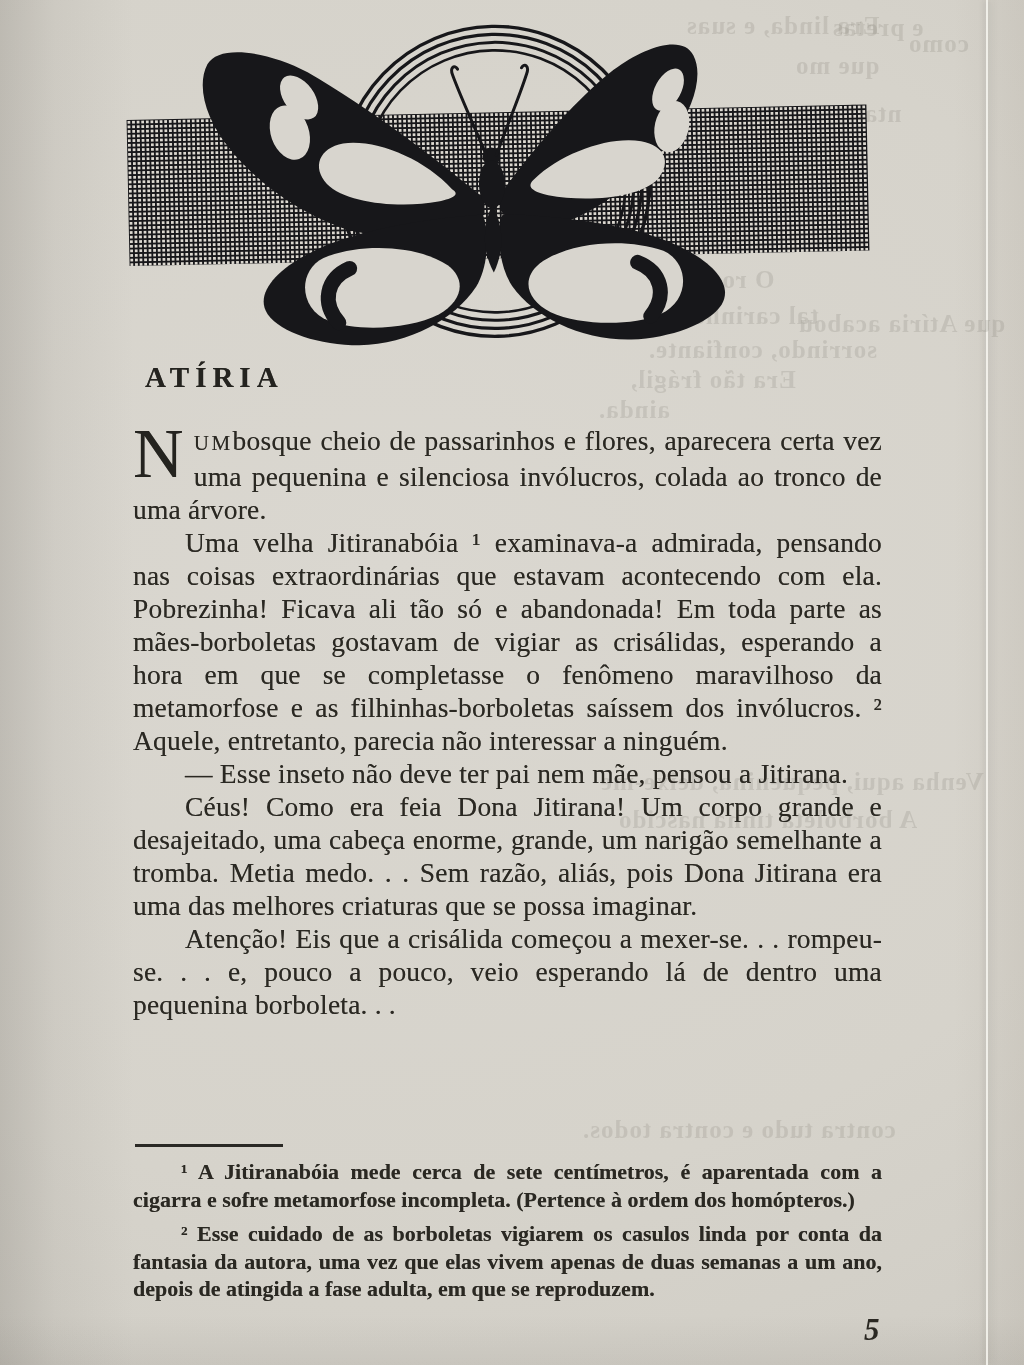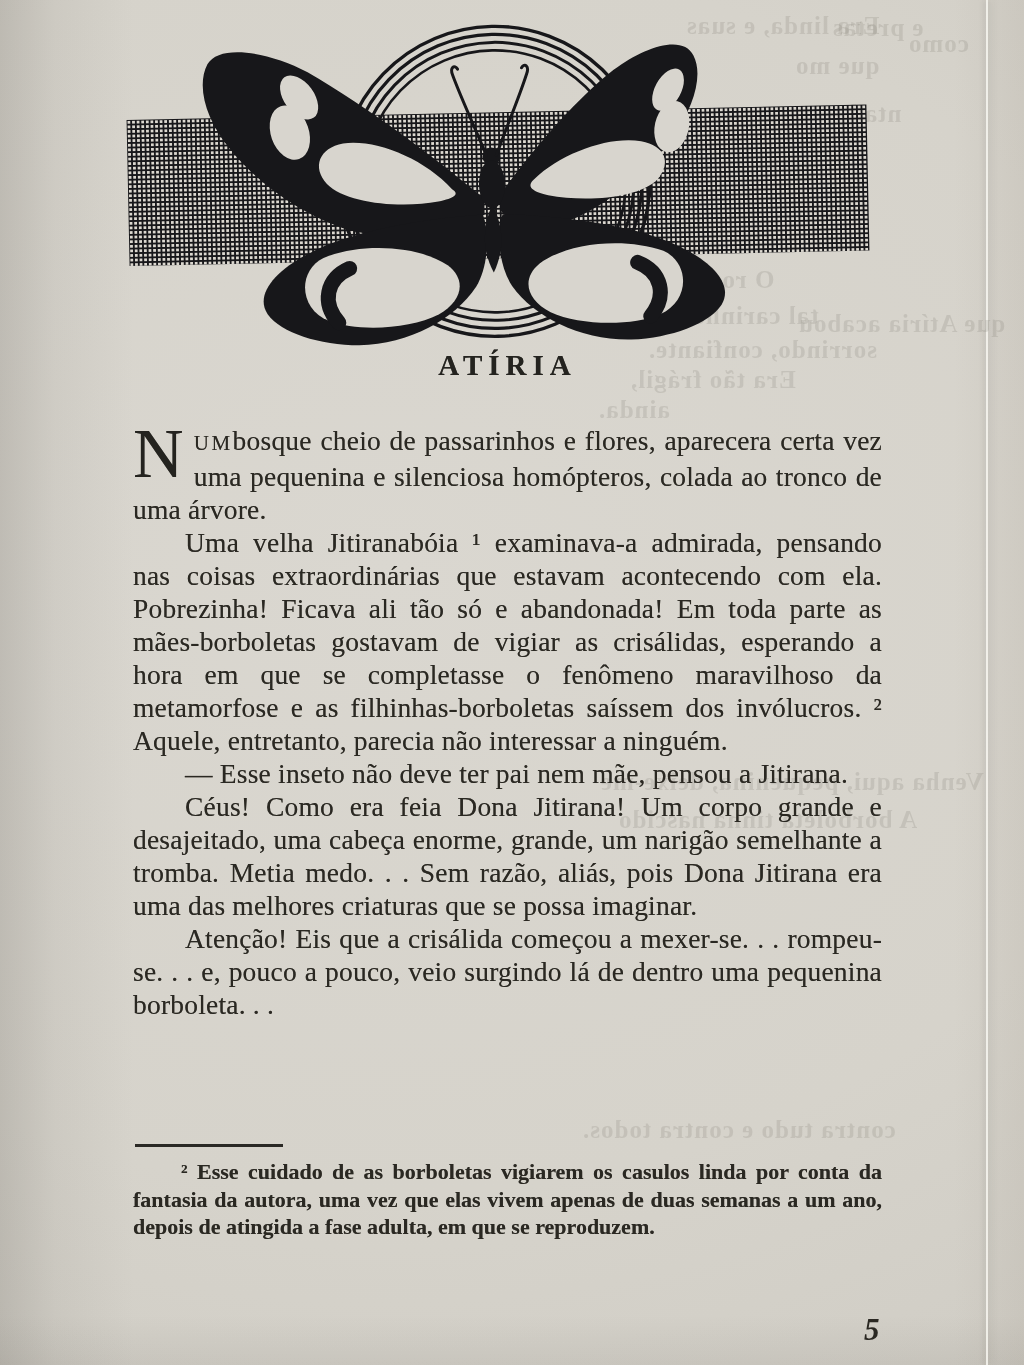--- a/index.html
+++ b/index.html
@@ -38,22 +38,22 @@
   }
   .band{
     position:absolute;left:128px;top:112px;width:740px;height:146px;
     background-color:#17171a;
     background-image:radial-gradient(circle, #dcd8d0 1.4px, transparent 1.7px);
     background-size:4.6px 4.6px;
   }
   .butterfly-svg{position:absolute;left:118px;top:8px;}
   
   .title{
-    position:absolute;left:133px;top:349px;width:749px;margin:0;
-    text-align:center;font-size:29px;font-weight:bold;letter-spacing:6px;
+    position:absolute;left:133px;top:349px;width:749px;margin:12px;
+    text-align:left;font-size:29px;font-weight:bold;letter-spacing:6px;
     color:#24231f;z-index:3;
     text-shadow:0 0 0.5px rgba(36,35,31,0.65);
   }
   
   .text-block{
     position:absolute;left:133px;top:424px;width:749px;z-index:3;
     font-size:27.5px;line-height:33px;letter-spacing:0.2px;
     text-shadow:0 0 0.5px rgba(42,40,34,0.55);
   }
   .par{margin:0;text-align:justify;}
@@ -171,28 +171,29 @@
       <g fill="none" stroke="#17171a" stroke-width="15" stroke-linecap="round">
         <path d="M 218 311 C 201 291, 206 267, 230 257"></path>
         <path d="M 530 311 C 547 291, 542 267, 518 257"></path>
       </g>
     </svg>
   </div>
 
   <h1 class="title">ATÍRIA</h1>
 
   <div class="text-block">
-    <p class="par"><span class="dropcap">N</span><span class="smallcaps">UM</span><span>bosque cheio de passarinhos e flores, aparecera certa vez uma pequenina e silenciosa homópteros, colada ao tronco de uma árvore.</span></p>
+    <p class="par"><span class="dropcap">N</span><span class="smallcaps">UM</span><span>bosque cheio de passarinhos e flores, aparecera certa vez uma pequenina e silenciosa invólucros, colada ao tronco de uma árvore.</span></p>
     <p class="par indent">Uma velha Jitiranabóia ¹ examinava-a admirada, pensando nas coisas extraordinárias que estavam acontecendo com ela. Pobrezinha! Ficava ali tão só e abandonada! Em toda parte as mães-borboletas gostavam de vigiar as crisálidas, esperando a hora em que se completasse o fenômeno maravilhoso da metamorfose e as filhinhas-borboletas saíssem dos invólucros. ² Aquele, entretanto, parecia não interessar a ninguém.</p>
     <p class="par indent">— Esse inseto não deve ter pai nem mãe, pensou a Jitirana.</p>
     <p class="par indent">Céus! Como era feia Dona Jitirana! Um corpo grande e desajeitado, uma cabeça enorme, grande, um narigão semelhante a tromba. Metia medo. . . Sem razão, aliás, pois Dona Jitirana era uma das melhores criaturas que se possa imaginar.</p>
-    <p class="par indent">Atenção! Eis que a crisálida começou a mexer-se. . . rompeu-se. . . e, pouco a pouco, veio surgindo lá de dentro uma pequenina borboleta. . .</p>
+    <p class="par indent">Atenção! Eis que a crisálida começou a mexer-se. . . rompeu-se. . . e, pouco a pouco, veio esperando lá de dentro uma pequenina borboleta. . .</p>
   </div>
 
   <div class="footnote-rule"></div>
   <div class="footnotes">
+    <p class="fn">¹ A Jitiranabóia mede cerca de sete centímetros, é aparentada com a cigarra e sofre metamorfose incompleta. (Pertence à ordem dos homópteros.)</p>
     <p class="fn">² Esse cuidado de as borboletas vigiarem os casulos linda por conta da fantasia da autora, uma vez que elas vivem apenas de duas semanas a um ano, depois de atingida a fase adulta, em que se reproduzem.</p>
   </div>
 
   <div class="page-number">5</div>
 
   <div class="page-crease"></div>
 </div>
 
 </body></html>

